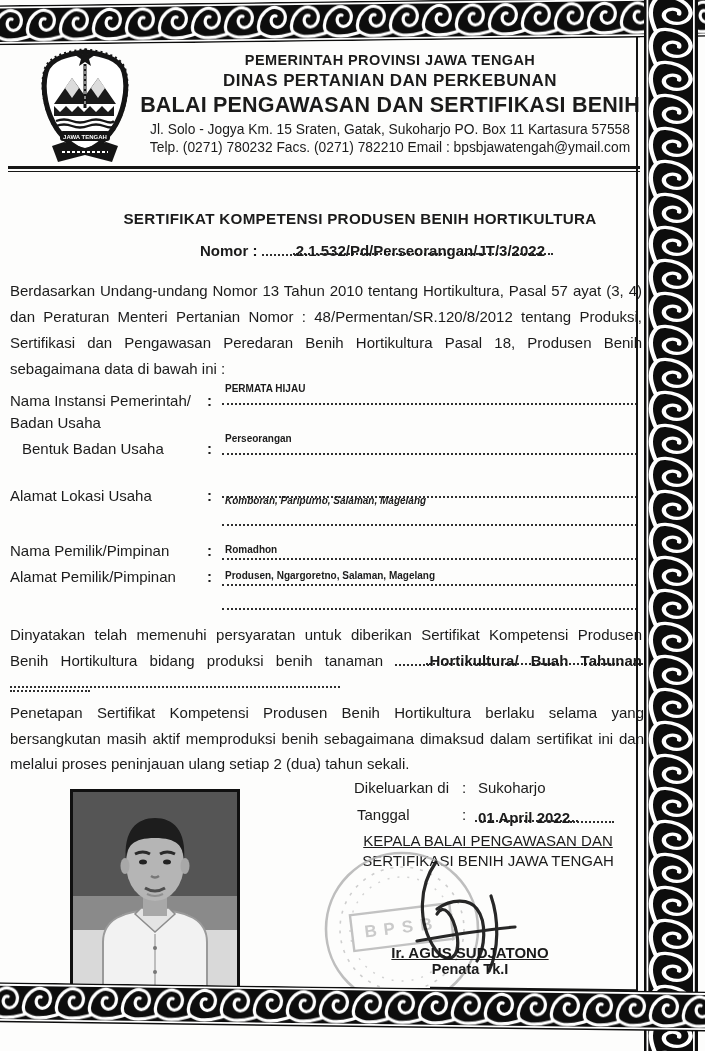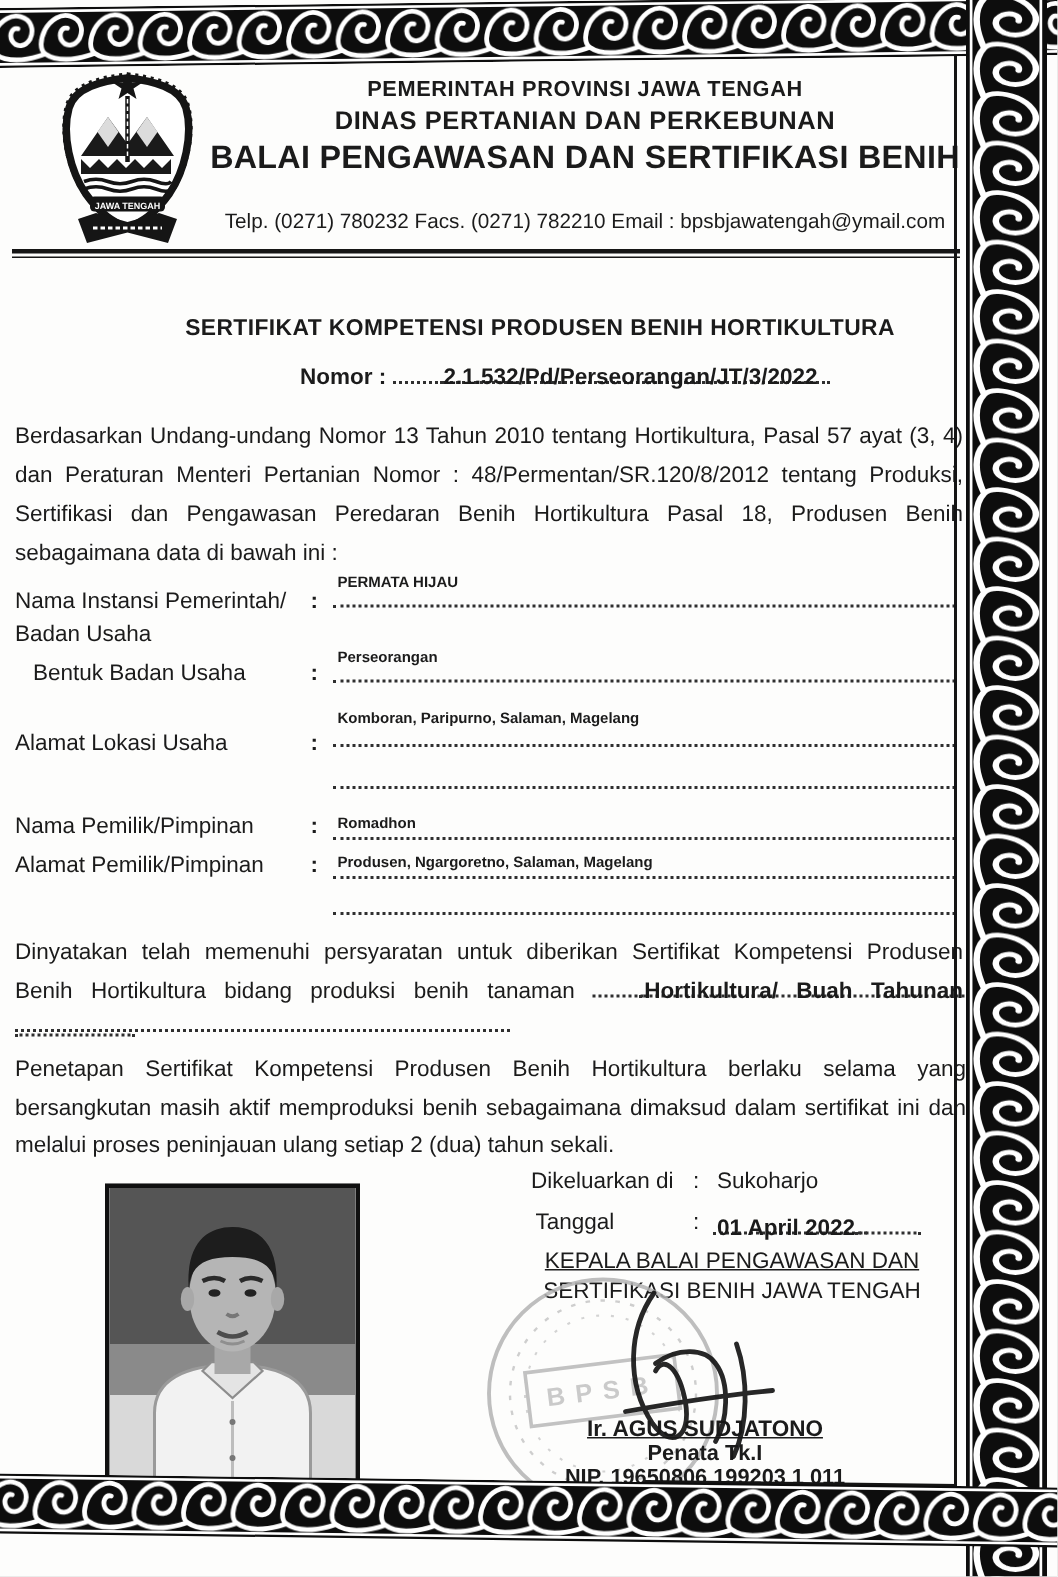--- a/index.html
+++ b/index.html
@@ -99,20 +99,21 @@
       <rect x="26" y="85" width="50" height="10" rx="3" fill="#151515"></rect>
       <text x="51" y="93" text-anchor="middle" font-size="6" font-weight="bold" fill="#ffffff" font-family="Liberation Sans, sans-serif">JAWA TENGAH</text>
       <path d="M18 100 L30 96 L51 102 L72 96 L84 100 L78 116 L51 109 L24 116 Z" fill="#151515"></path>
       <line x1="28" y1="106" x2="74" y2="106" stroke="#ffffff" stroke-width="2" stroke-dasharray="3 2"></line>
     </svg>
   </div>
 
   <div class="abs hwrap hline1" style="top:52px;">PEMERINTAH PROVINSI JAWA TENGAH</div>
   <div class="abs hwrap hline2" style="top:71px;">DINAS PERTANIAN DAN PERKEBUNAN</div>
   <div class="abs hwrap hline3" style="top:93px;">BALAI PENGAWASAN DAN SERTIFIKASI BENIH</div>
+  <div class="abs hwrap haddr" style="top:122px;">Jl. Solo - Jogya Km. 15 Sraten, Gatak, Sukoharjo PO. Box 11 Kartasura 57558</div>
   <div class="abs hwrap haddr" style="top:140px;">Telp. (0271) 780232 Facs. (0271) 782210  Email : bpsbjawatengah@ymail.com</div>
   <div class="abs rule"></div>
 
   <div class="abs title">SERTIFIKAT KOMPETENSI PRODUSEN BENIH HORTIKULTURA</div>
   <div class="abs" style="left:200px;top:241px;font-size:15px;font-weight:bold;">
     <span>Nomor :</span>
     <span class="lead" style="width:34px;"></span><span class="overdots">2.1.532/Pd/Perseorangan/JT/3/2022</span>
   </div>
 
   <div class="abs body-p" style="left:10px;top:278px;width:632px;">Berdasarkan Undang-undang Nomor 13 Tahun 2010 tentang Hortikultura, Pasal 57 ayat (3, 4) dan Peraturan Menteri Pertanian Nomor : 48/Permentan/SR.120/8/2012 tentang Produksi, Sertifikasi dan Pengawasan Peredaran Benih Hortikultura Pasal 18, Produsen Benih sebagaimana data di bawah ini :</div>
@@ -123,21 +124,21 @@
   <div class="abs val" style="left:225px;top:383px;">PERMATA HIJAU</div>
   <div class="dotline" style="left:222px;top:401px;width:415px;"></div>
 
   <div class="abs lbl" style="left:10px;top:440px;margin-left:12px;">Bentuk Badan Usaha</div>
   <div class="abs lbl" style="left:207px;top:440px;font-weight:bold;">:</div>
   <div class="abs val" style="left:225px;top:433px;">Perseorangan</div>
   <div class="dotline" style="left:222px;top:451px;width:415px;"></div>
 
   <div class="abs lbl" style="left:10px;top:487px;">Alamat Lokasi Usaha</div>
   <div class="abs lbl" style="left:207px;top:487px;font-weight:bold;">:</div>
-  <div class="abs val" style="left:225px;top:474px;">Komboran, Paripurno, Salaman, Magelang</div>
+  <div class="abs val" style="left:225px;top:495px;font-style:italic;">Komboran, Paripurno, Salaman, Magelang</div>
   <div class="dotline" style="left:222px;top:494px;width:415px;"></div>
   <div class="dotline" style="left:222px;top:522px;width:415px;"></div>
 
   <div class="abs lbl" style="left:10px;top:542px;">Nama Pemilik/Pimpinan</div>
   <div class="abs lbl" style="left:207px;top:542px;font-weight:bold;">:</div>
   <div class="abs val" style="left:225px;top:544px;">Romadhon</div>
   <div class="dotline" style="left:222px;top:556px;width:415px;"></div>
 
   <div class="abs lbl" style="left:10px;top:568px;">Alamat Pemilik/Pimpinan</div>
   <div class="abs lbl" style="left:207px;top:568px;font-weight:bold;">:</div>
@@ -208,15 +209,14 @@
         <path d="M33 14 C16 38 14 74 32 101 C44 118 58 111 54 87 C50 65 40 55 34 66"></path>
         <path d="M34 61 C49 50 67 51 74 61 C84 74 82 100 74 113"></path>
         <path d="M14 93 C48 87 80 82 112 79"></path>
         <path d="M88 48 C96 71 96 102 86 123"></path>
       </g>
     </svg>
   </div>
 
   <div class="abs signer uline" style="top:944px;font-size:15px;">Ir. AGUS SUDJATONO</div>
   <div class="abs signer" style="top:961px;font-size:14.5px;">Penata Tk.I</div>
-  <div class="abs signer" style="top:977px;font-size:14.5px;">NIP. 19650806 199203 1 011</div>
 
 </div>
 
 </body></html>

